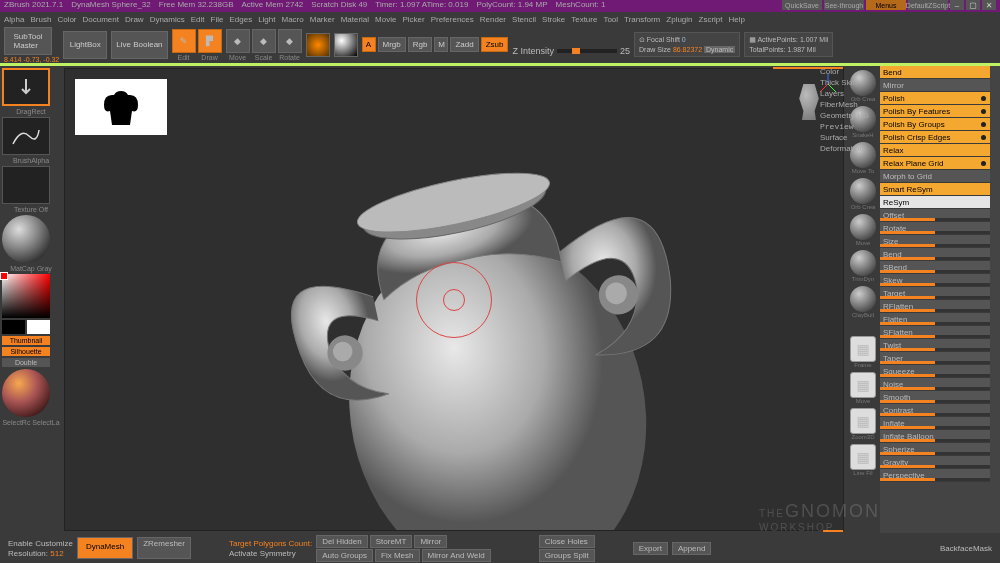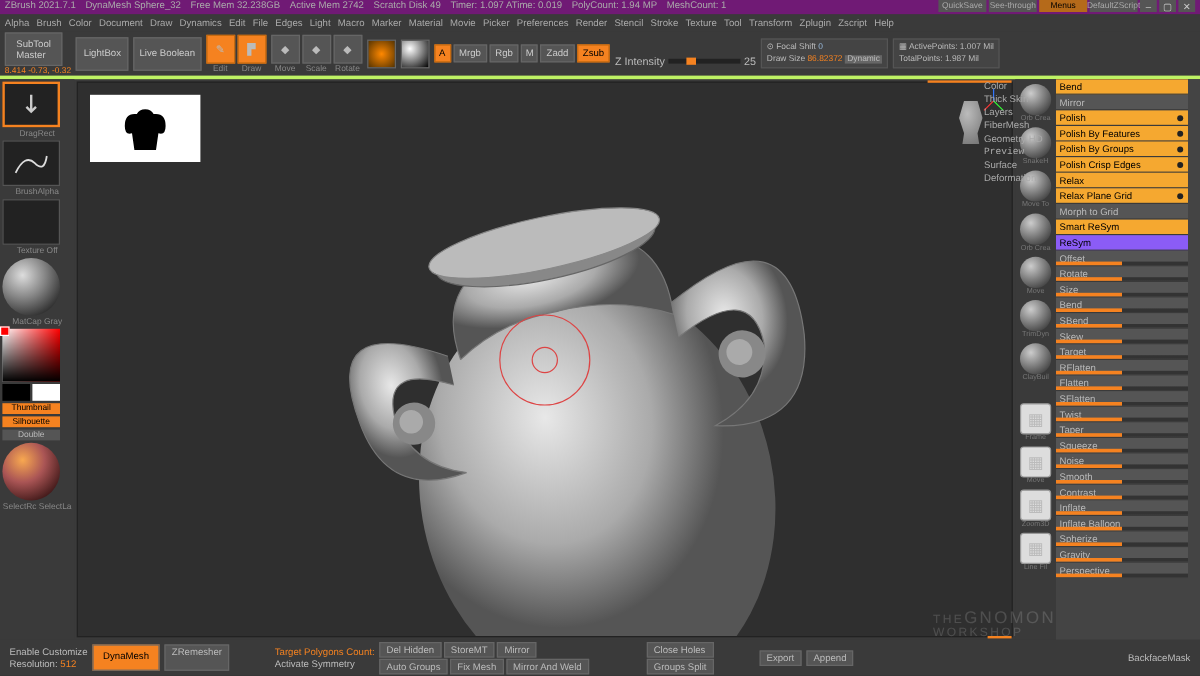--- a/index.html
+++ b/index.html
@@ -51,32 +51,32 @@
 
 .right-quick { width: 34px; background: #3a3a3a; display:flex; flex-direction:column; gap:4px; padding:4px 2px; align-items:center; }
 .r-icon { width:26px; height:26px; background:#555; border-radius:3px; display:flex;align-items:center;justify-content:center; font-size:14px; }
 .r-icon.ball { background: radial-gradient(circle at 35% 30%, #ccc, #666 60%, #222); border-radius:50%; }
 .r-lbl { font-size:6px; color:#777; text-align:center; }
 .r-icon.box { background:#ddd; border:1px solid #999; }
 
 .panel { width: 110px; background: #444; display:flex; flex-direction:column; font-size:8px; overflow:hidden; }
 .panel-row { height: 13px; background: #555; border-bottom:1px solid #3a3a3a; display:flex; align-items:center; padding: 0 3px; position:relative; }
 .panel-row.hl { background:#f5a830; color:#000; }
-.panel-row.sel { background:#8b5cf6; color:#000;align-items:center; }
+.panel-row.sel { background:#e5e5e5; color:#000;align-items:center; }
 .panel-row .dot { position:absolute; right:4px; width:5px; height:5px; border-radius:50%; background:#222; }
 .panel-row .slide { position:absolute; left:0; right:0; bottom:0; height:3px; background:linear-gradient(to right,#f58220 50%,#333 50%); }
 .panel-side { width:10px; background:#444; }
 
 .bottom { height: 30px; background:#3a3a3a; display:flex; align-items:center; padding:2px 8px; gap:4px; font-size:8px; }
 .b-btn { background:#555; border:1px solid #666; padding:1px 5px; font-size:8px; }
 .b-btn.on { background:#f58220; color:#000; }
 .b-stack { display:flex; flex-direction:column; gap:1px; }
 .spacer { flex:1; }
 .watermark { position:absolute; bottom:30px; right:120px; opacity:0.15; font-size:10px; letter-spacing:2px; color:#fff; }
-.watermark .big { font-size:14px; }
+.watermark .big { font-size:18px; }
 </style>
 </head>
 <body>
 
 <div class="titlebar">
   <div class="segs">
     <span>ZBrush 2021.7.1</span>
     <span>DynaMesh Sphere_32</span>
     <span>Free Mem 32.238GB</span>
     <span>Active Mem 2742</span>

